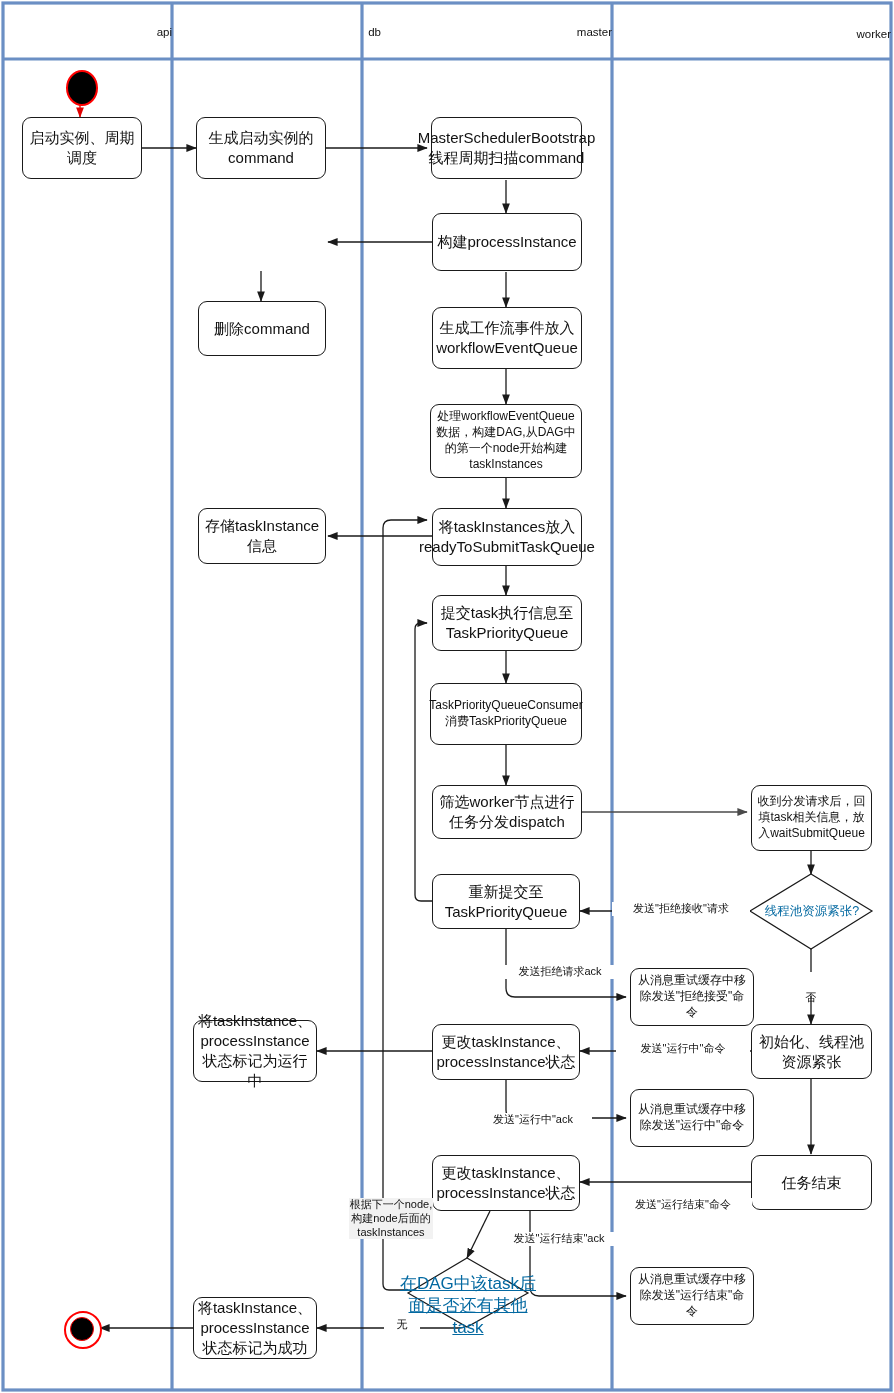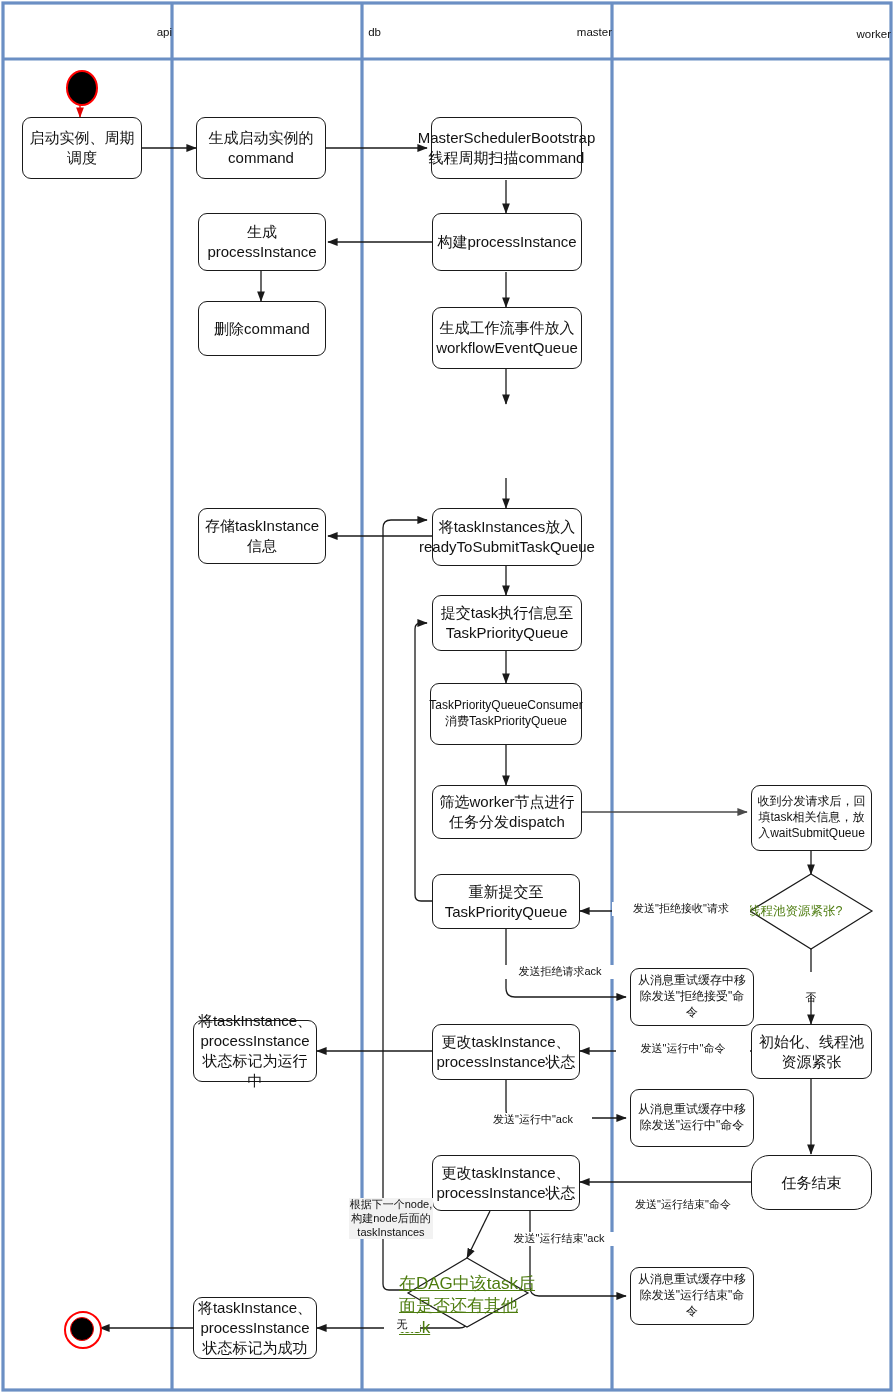--- a/index.html
+++ b/index.html
@@ -9,21 +9,21 @@
   #svg{position:absolute;left:0;top:0;width:894px;height:1393px;}
   .node{position:absolute;box-sizing:border-box;border:1.2px solid #1a1a1a;border-radius:9px;
         background:#ffffff;display:flex;align-items:center;justify-content:center;text-align:center;
         font-size:15px;line-height:1.32;color:#111;padding:2px 3px;z-index:5;}
   .node.small{font-size:12px;}
   .lane-title{position:absolute;font-size:11.5px;color:#111;text-align:right;z-index:6;}
   .edge-label{position:absolute;font-size:11px;color:#111;text-align:center;z-index:6;
         background:#ffffff;line-height:1.25;white-space:nowrap;}
   .edge-label.multi{white-space:normal;background:#f2f2f2;}
   .edge-label.vert{writing-mode:vertical-rl;text-orientation:upright;background:#ffffff;}
-  .diamond-label{position:absolute;font-size:12.5px;color:#4d7c0f;line-height:1.3;z-index:6;}
+  .diamond-label{position:absolute;font-size:12.5px;color:#0369a1;text-align:center;line-height:1.3;z-index:6;}
   .terminus{position:absolute;border-radius:50%;z-index:7;}
 </style>
 </head>
 <body>
 
 <div id="canvas">
 
   <svg id="svg" xmlns="http://www.w3.org/2000/svg" viewBox="0 0 894 1393">
     <defs>
       <marker id="ah" markerWidth="9" markerHeight="9" refX="7.4" refY="3" orient="auto" markerUnits="strokeWidth">
@@ -124,32 +124,32 @@
   <div class="terminus" style="left:70px;top:1317px;width:22px;height:22px;background:#000000;border:1.5px solid #ff0000;"></div>
 
   <div class="node" style="left:22px;top:117px;width:120px;height:62px;">启动实例、周期调度</div>
 
   <div class="node" style="left:193px;top:1020px;width:124px;height:62px;">将taskInstance、processInstance状态标记为运行中</div>
 
   <div class="node" style="left:193px;top:1297px;width:124px;height:62px;">将taskInstance、processInstance状态标记为成功</div>
 
   <div class="node" style="left:196px;top:117px;width:130px;height:62px;">生成启动实例的command</div>
 
-  <div class="node" style="left:198px;top:213px;width:128px;height:58px;">生成processInstance</div>
 
   <div class="node" style="left:198px;top:301px;width:128px;height:55px;">删除command</div>
 
   <div class="node" style="left:198px;top:508px;width:128px;height:56px;">存储taskInstance信息</div>
 
   <div class="node" style="left:431px;top:117px;width:151px;height:62px;">MasterSchedulerBootstrap线程周期扫描command</div>
 
   <div class="node" style="left:432px;top:213px;width:150px;height:58px;">构建processInstance</div>
 
   <div class="node" style="left:432px;top:307px;width:150px;height:62px;">生成工作流事件放入workflowEventQueue</div>
 
+  <div class="node small" style="left:430px;top:404px;width:152px;height:74px;">处理workflowEventQueue数据，构建DAG,从DAG中的第一个node开始构建taskInstances</div>
 
   <div class="node" style="left:432px;top:508px;width:150px;height:58px;">将taskInstances放入readyToSubmitTaskQueue</div>
 
   <div class="node" style="left:432px;top:595px;width:150px;height:56px;">提交task执行信息至TaskPriorityQueue</div>
 
   <div class="node small" style="left:430px;top:683px;width:152px;height:62px;">TaskPriorityQueueConsumer消费TaskPriorityQueue</div>
 
   <div class="node" style="left:432px;top:785px;width:150px;height:54px;">筛选worker节点进行任务分发dispatch</div>
 
   <div class="node" style="left:432px;top:874px;width:148px;height:55px;">重新提交至TaskPriorityQueue</div>
@@ -161,21 +161,21 @@
   <div class="node small" style="left:630px;top:968px;width:124px;height:58px;">从消息重试缓存中移除发送"拒绝接受"命令</div>
 
   <div class="node small" style="left:630px;top:1089px;width:124px;height:58px;">从消息重试缓存中移除发送"运行中"命令</div>
 
   <div class="node small" style="left:630px;top:1267px;width:124px;height:58px;">从消息重试缓存中移除发送"运行结束"命令</div>
 
   <div class="node small" style="left:751px;top:785px;width:121px;height:66px;">收到分发请求后，回填task相关信息，放入waitSubmitQueue</div>
 
   <div class="node" style="left:751px;top:1024px;width:121px;height:55px;">初始化、线程池资源紧张</div>
 
-  <div class="node" style="left:751px;top:1155px;width:121px;height:55px;border-radius:18px;">任务结束</div>
+  <div class="node" style="left:751px;top:1155px;width:121px;height:55px;">任务结束</div>
 
   <div class="diamond-label" style="left:748px;top:903px;width:128px;">线程池资源紧张?</div>
 
   <div class="diamond-label" style="left:399px;top:1273px;width:138px;font-size:17px;text-decoration:underline;">在DAG中该task后面是否还有其他task</div>
 
   <div class="edge-label" style="left:612px;top:902px;width:138px;">发送"拒绝接收"请求</div>
 
   <div class="edge-label" style="left:500px;top:965px;width:120px;">发送拒绝请求ack</div>
 
   <div class="edge-label" style="left:616px;top:1042px;width:134px;">发送"运行中"命令</div>

